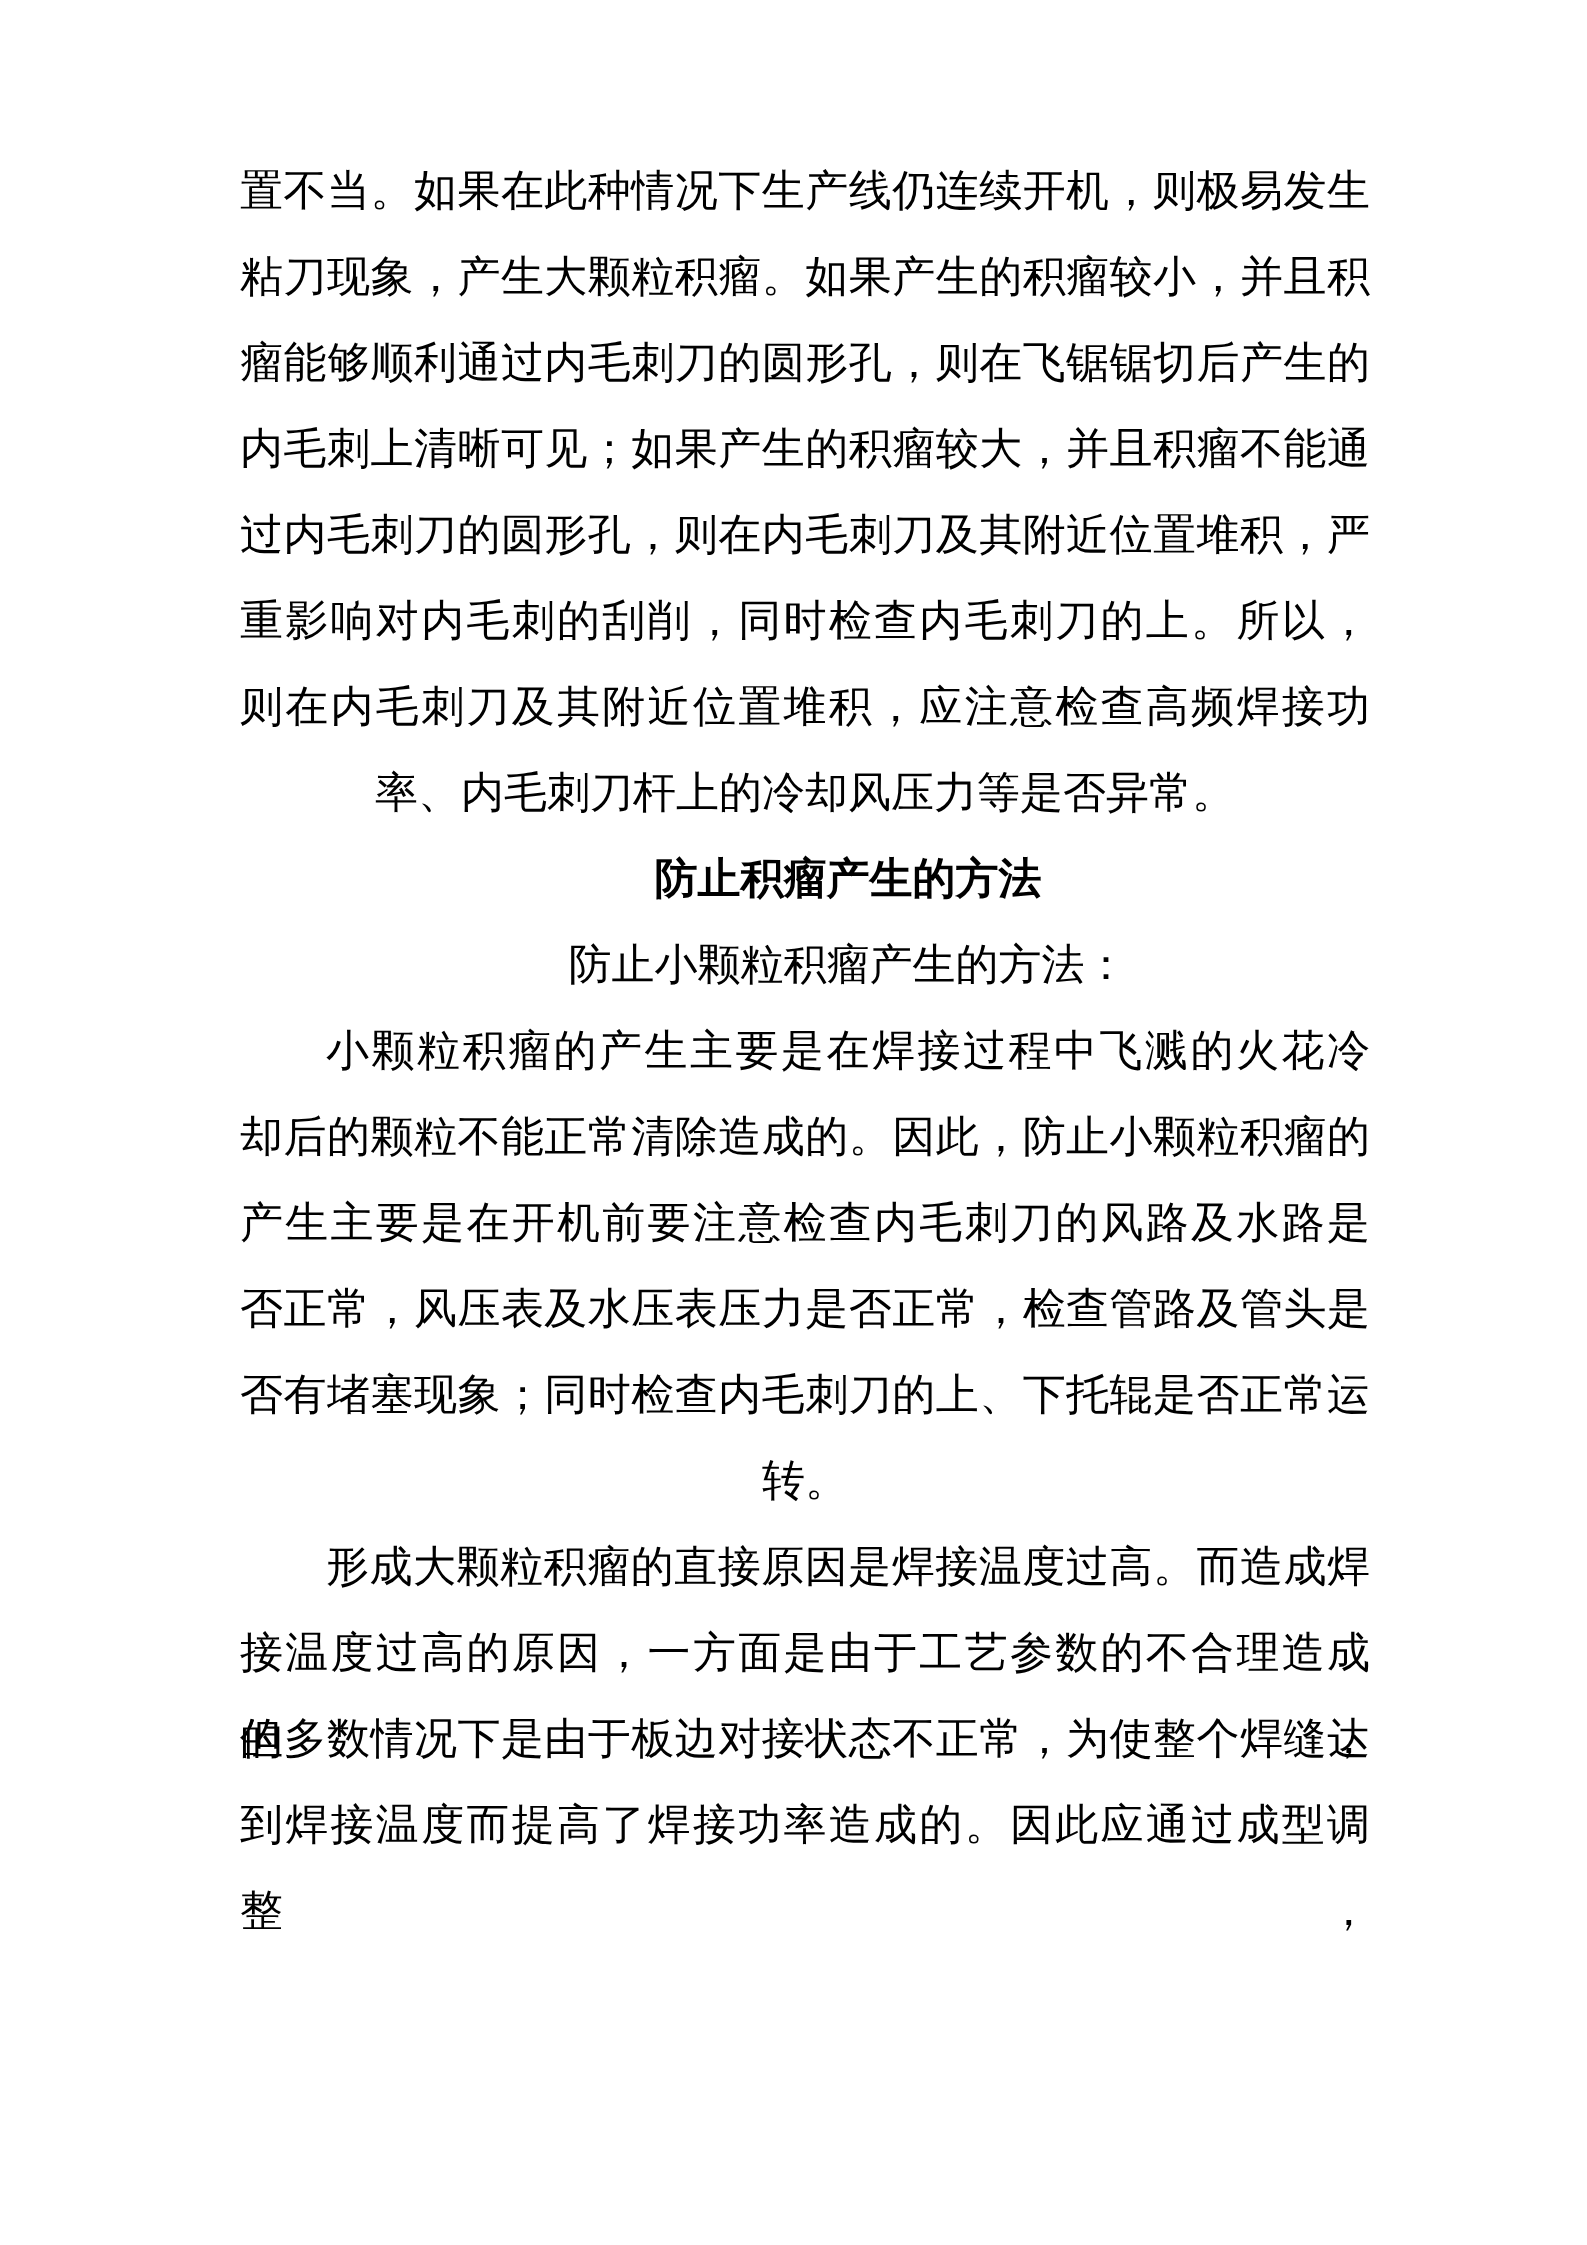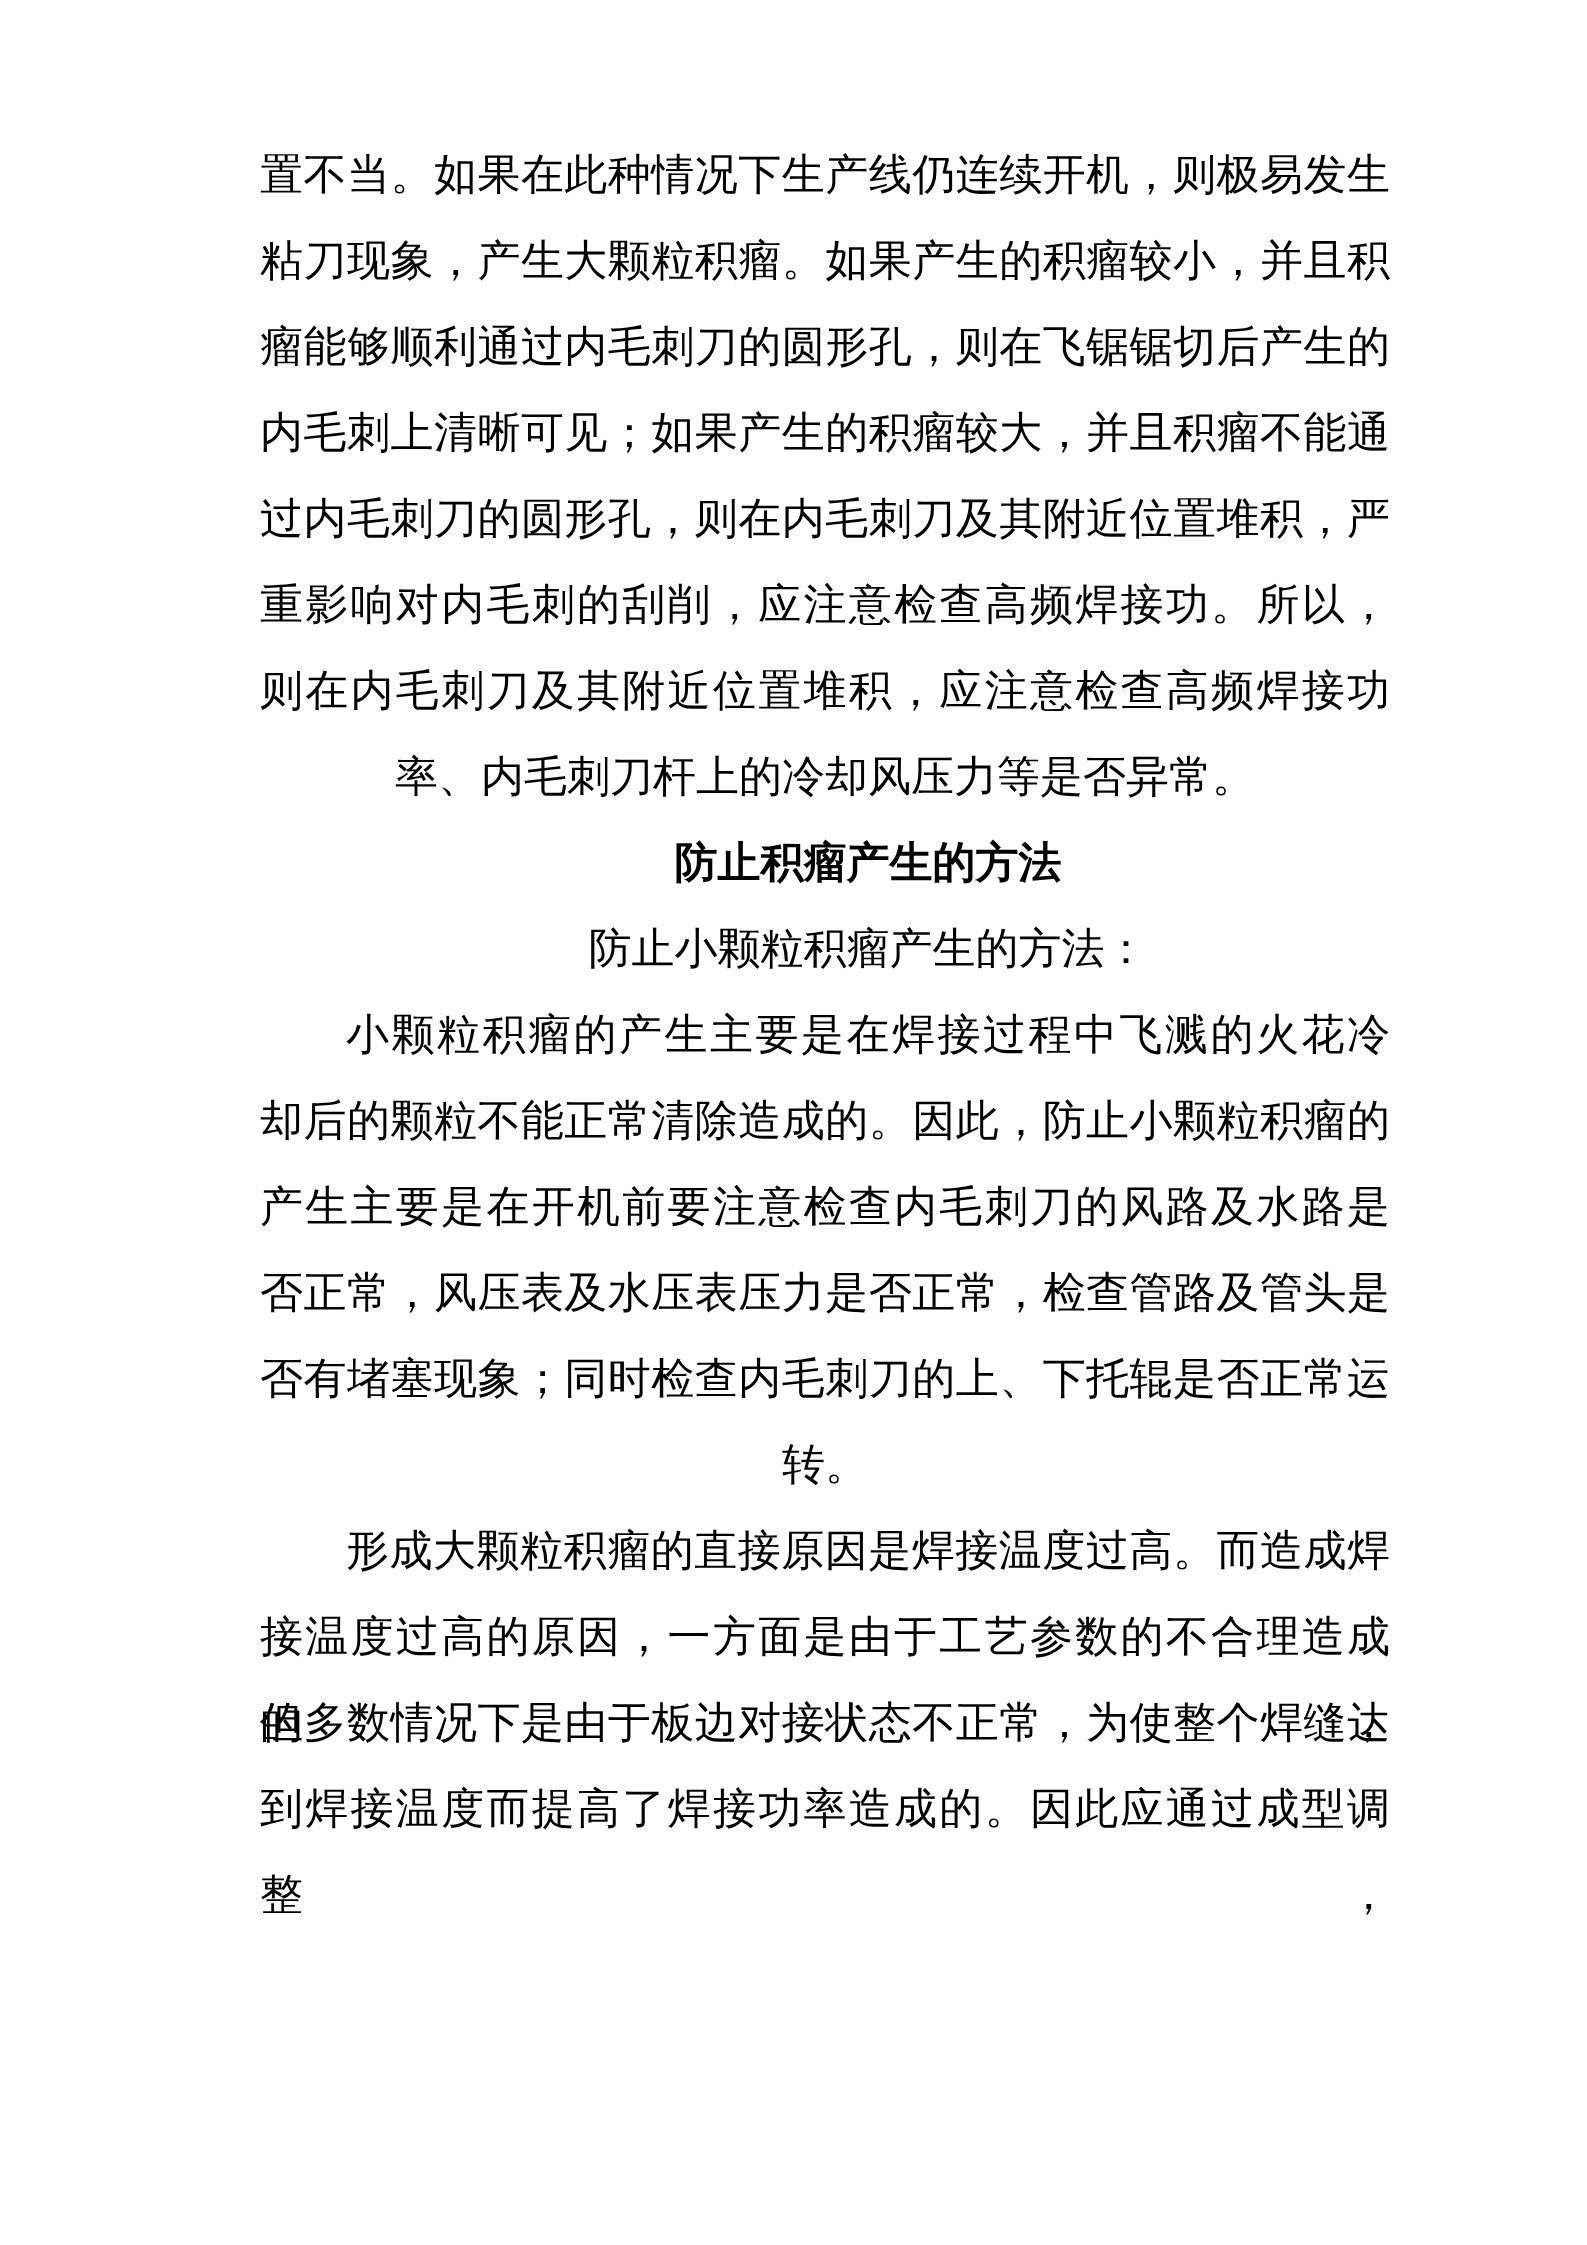--- a/index.html
+++ b/index.html
@@ -18,23 +18,22 @@
     position: absolute;
     left: 0;
     top: 0;
     width: 1587px;
     height: 2245px;
     background: #ffffff;
   }
   .textblock {
     position: absolute;
     left: 240px;
-    top: 132px;
+    top: 148px;
     width: 1130px;
-    margin-left: 20px;
   }
   .line {
     height: 86px;
     line-height: 86px;
     font-size: 43px;
     color: #000000;
     white-space: normal;
     overflow: visible;
     text-align: center;
   }
@@ -53,21 +52,21 @@
 </head>
 <body>
 
 <div class="page">
   <div class="textblock" id="textblock">
       <div class="line justify">置不当。如果在此种情况下生产线仍连续开机，则极易发生</div>
       <div class="line justify">粘刀现象，产生大颗粒积瘤。如果产生的积瘤较小，并且积</div>
       <div class="line justify">瘤能够顺利通过内毛刺刀的圆形孔，则在飞锯锯切后产生的</div>
       <div class="line justify">内毛刺上清晰可见；如果产生的积瘤较大，并且积瘤不能通</div>
       <div class="line justify">过内毛刺刀的圆形孔，则在内毛刺刀及其附近位置堆积，严</div>
-      <div class="line justify">重影响对内毛刺的刮削，应注意检查高频焊接功。所以，</div>
+      <div class="line justify">重影响对内毛刺的刮削，同时检查内毛刺刀的上。所以，</div>
       <div class="line justify">则在内毛刺刀及其附近位置堆积，应注意检查高频焊接功</div>
       <div class="line">率、内毛刺刀杆上的冷却风压力等是否异常。</div>
       <div class="line indent bold">防止积瘤产生的方法</div>
       <div class="line indent">防止小颗粒积瘤产生的方法：</div>
       <div class="line justify indent">小颗粒积瘤的产生主要是在焊接过程中飞溅的火花冷</div>
       <div class="line justify">却后的颗粒不能正常清除造成的。因此，防止小颗粒积瘤的</div>
       <div class="line justify">产生主要是在开机前要注意检查内毛刺刀的风路及水路是</div>
       <div class="line justify">否正常，风压表及水压表压力是否正常，检查管路及管头是</div>
       <div class="line justify">否有堵塞现象；同时检查内毛刺刀的上、下托辊是否正常运</div>
       <div class="line">转。</div>

